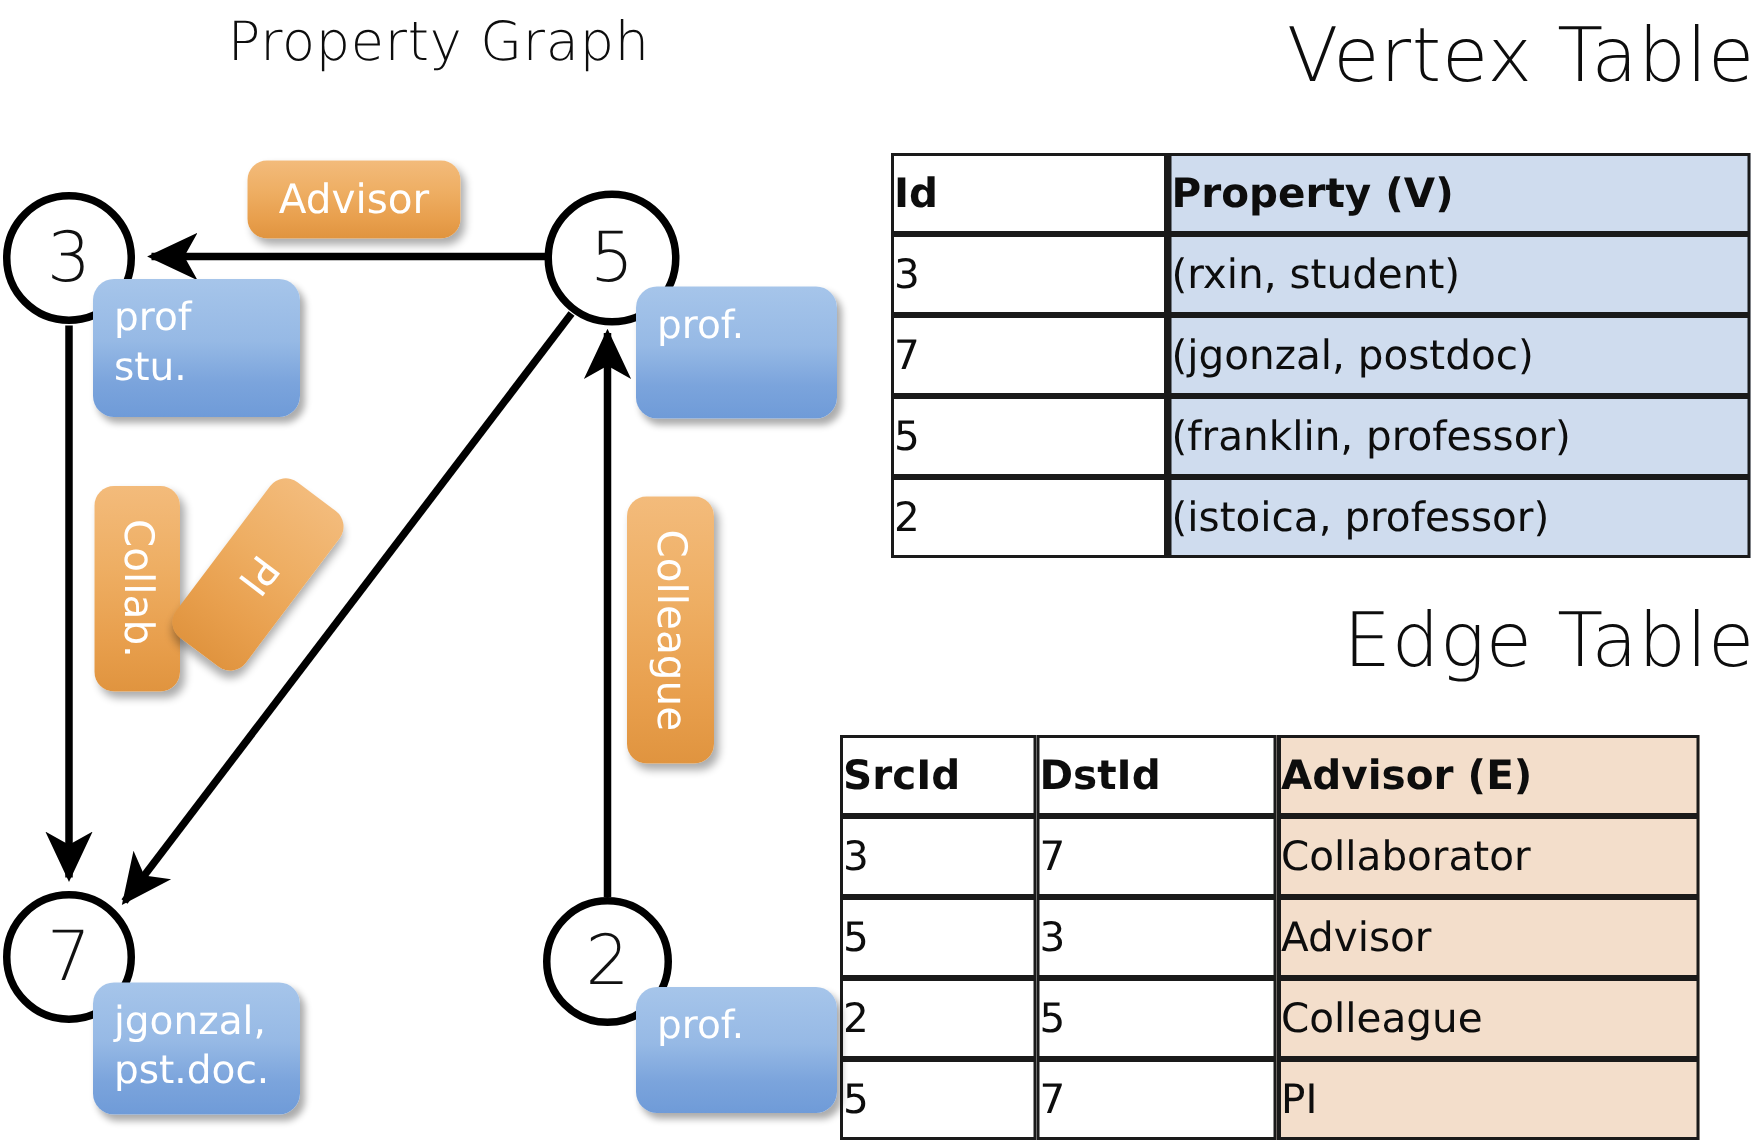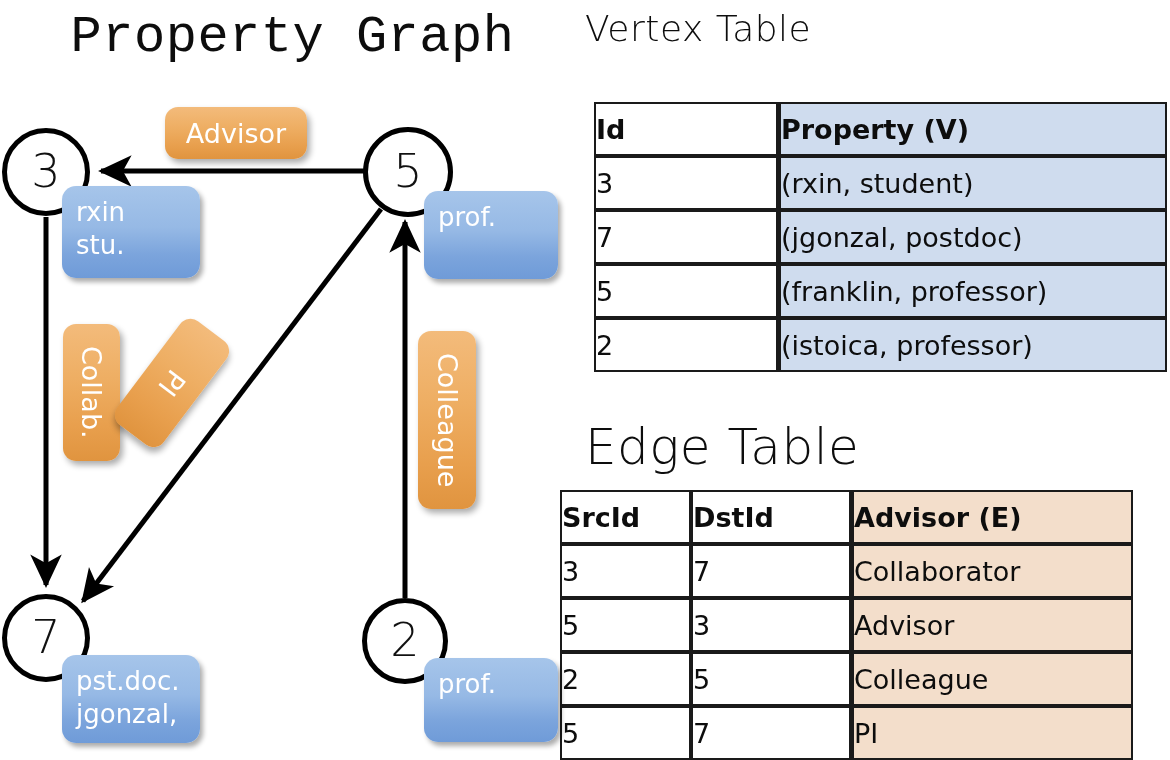--- a/index.html
+++ b/index.html
@@ -22,33 +22,32 @@
     font-family: "DejaVu Sans", sans-serif;
     font-weight: 300;
     color: #0d0d0d;
     white-space: nowrap;
     letter-spacing: 0.5px;
   }
   #title-property-graph {
     left: 0; top: 8px;
     width: 585px;
     text-align: center;
-    font-size: 52px;
-    font-family: Liberation Mono, monospace;
+    font-size: 36px;
   }
   #title-vertex-table {
     left: 585px; top: 8px;
     width: 585px;
-    text-align: left;
-    font-size: 36px;
+    text-align: right;
+    font-size: 50px;
   }
   #title-edge-table {
-    left: 585px; top: 418px;
+    left: 585px; top: 398px;
     width: 585px;
-    text-align: left;
+    text-align: right;
     font-size: 50px;
   }
 
   
   #graph-panel {
     position: absolute;
     left: 0; top: 0;
     width: 585px; height: 760px;
   }
   #graph-edges {
@@ -185,31 +184,31 @@
     <span>5</span>
   </div>
   <div class="node-circle" style="left:2px; top:594px; width:88px; height:88px;">
     <span>7</span>
   </div>
   <div class="node-circle" style="left:362px; top:598px; width:86px; height:86px;">
     <span>2</span>
   </div>
 
   <div class="prop-box" style="left:62px; top:186px; width:138px; height:92px;">
-    <span class="ln">rxin</span>
+    <span class="ln">prof</span>
     <span class="ln">stu.</span>
   </div>
 
   <div class="prop-box" style="left:424px; top:191px; width:134px; height:88px;">
     <span class="ln">prof.</span>
   </div>
 
   <div class="prop-box" style="left:62px; top:655px; width:138px; height:88px;">
+    <span class="ln">jgonzal,</span>
     <span class="ln">pst.doc.</span>
-    <span class="ln">jgonzal,</span>
   </div>
 
   <div class="prop-box" style="left:424px; top:658px; width:134px; height:84px;">
     <span class="ln">prof.</span>
   </div>
 
   <div class="edge-label" id="label-advisor">
     <span>Advisor</span>
   </div>
 

